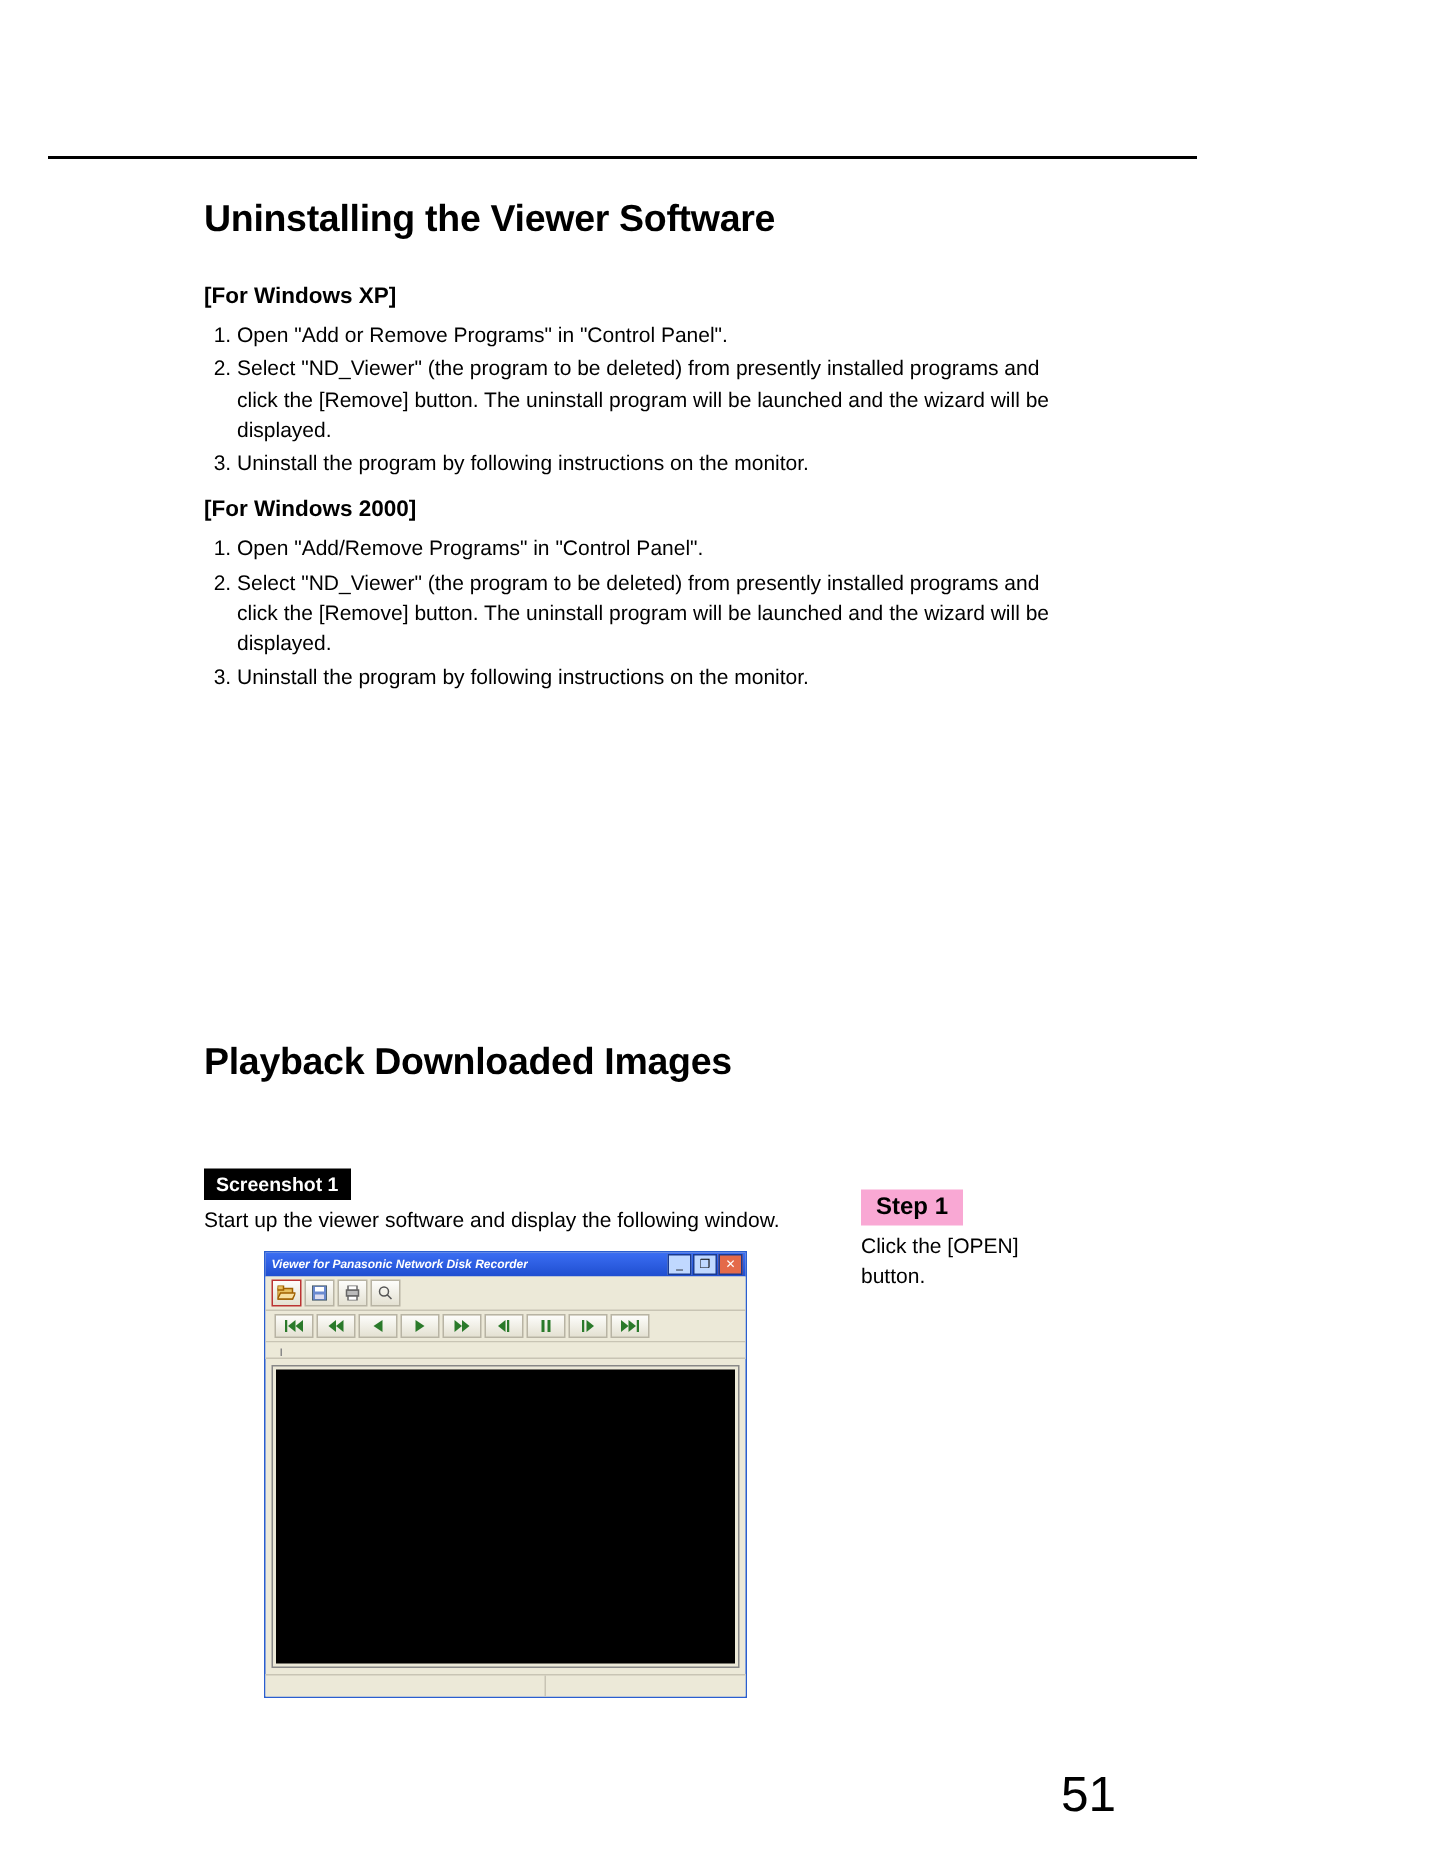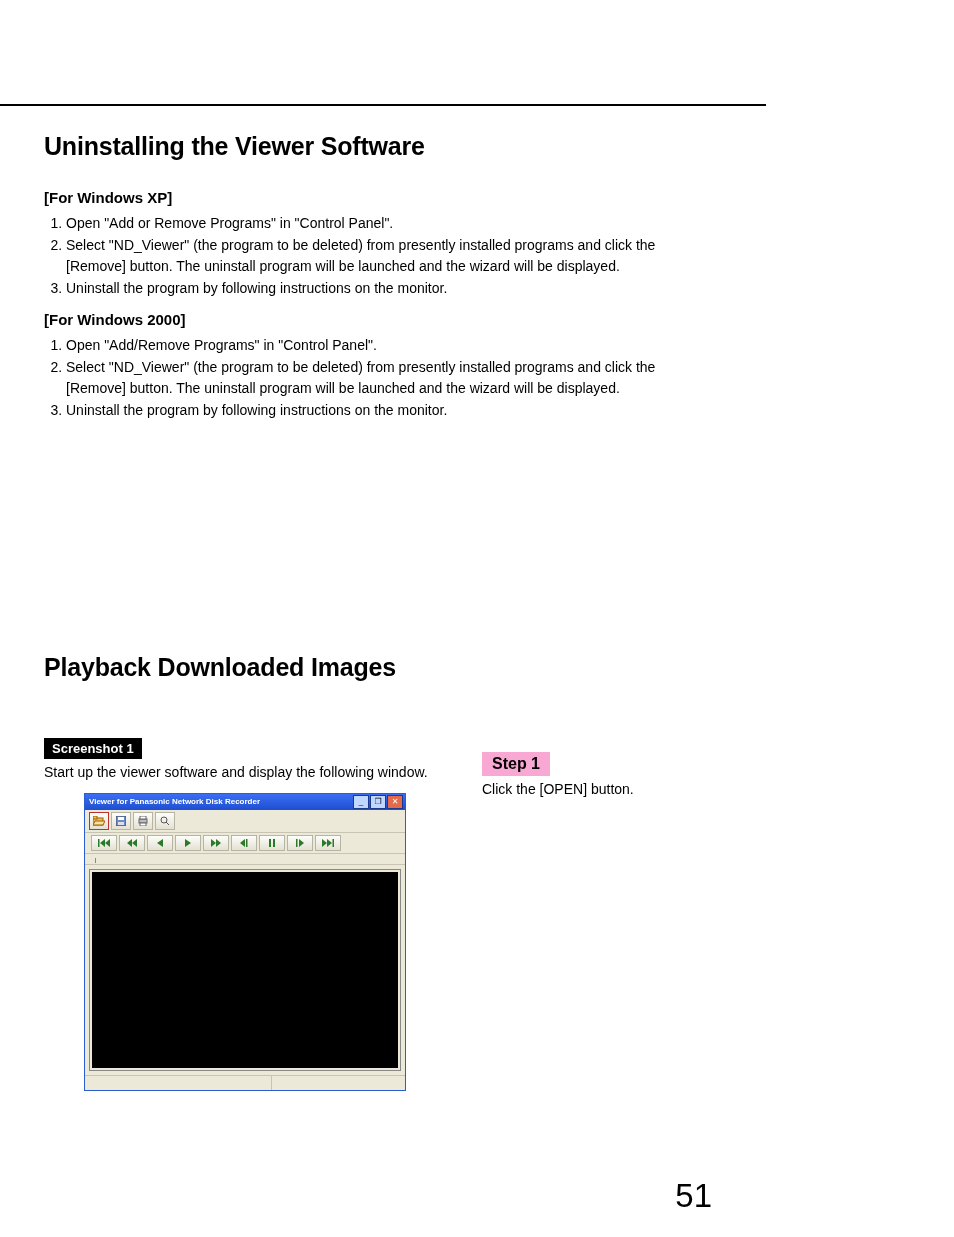--- a/index.html
+++ b/index.html
@@ -8,21 +8,22 @@
     background: #fff;
     font-family: Arial, Helvetica, sans-serif;
     color: #000;
     width: 954px;
   }
   .page {
     position: relative;
     width: 766px;
     height: 1237px;
     box-sizing: border-box;
-    padding: 0 76px 0 44px;
+    padding: 0 76px 0 104px;
+    margin-left: 32px;
   }
   .top-rule {
     position: absolute;
     left: 0;
     right: 0;
     top: 104px;
     border-top: 2px solid #000;
   }
   .content {
     position: relative;
@@ -105,20 +106,21 @@
     height: 16px;
     background: linear-gradient(#3b6ef3, #1f4ed0);
     color: #fff;
     padding: 0 2px 0 4px;
   }
   .titlebar-title {
     font-weight: bold;
     font-size: 8px;
     white-space: nowrap;
     overflow: hidden;
+    font-style: italic;
   }
   .win-buttons {
     display: flex;
     gap: 1px;
   }
   .win-btn {
     width: 14px;
     height: 12px;
     background: #c0d8ff;
     border: 1px solid #1a3a90;

